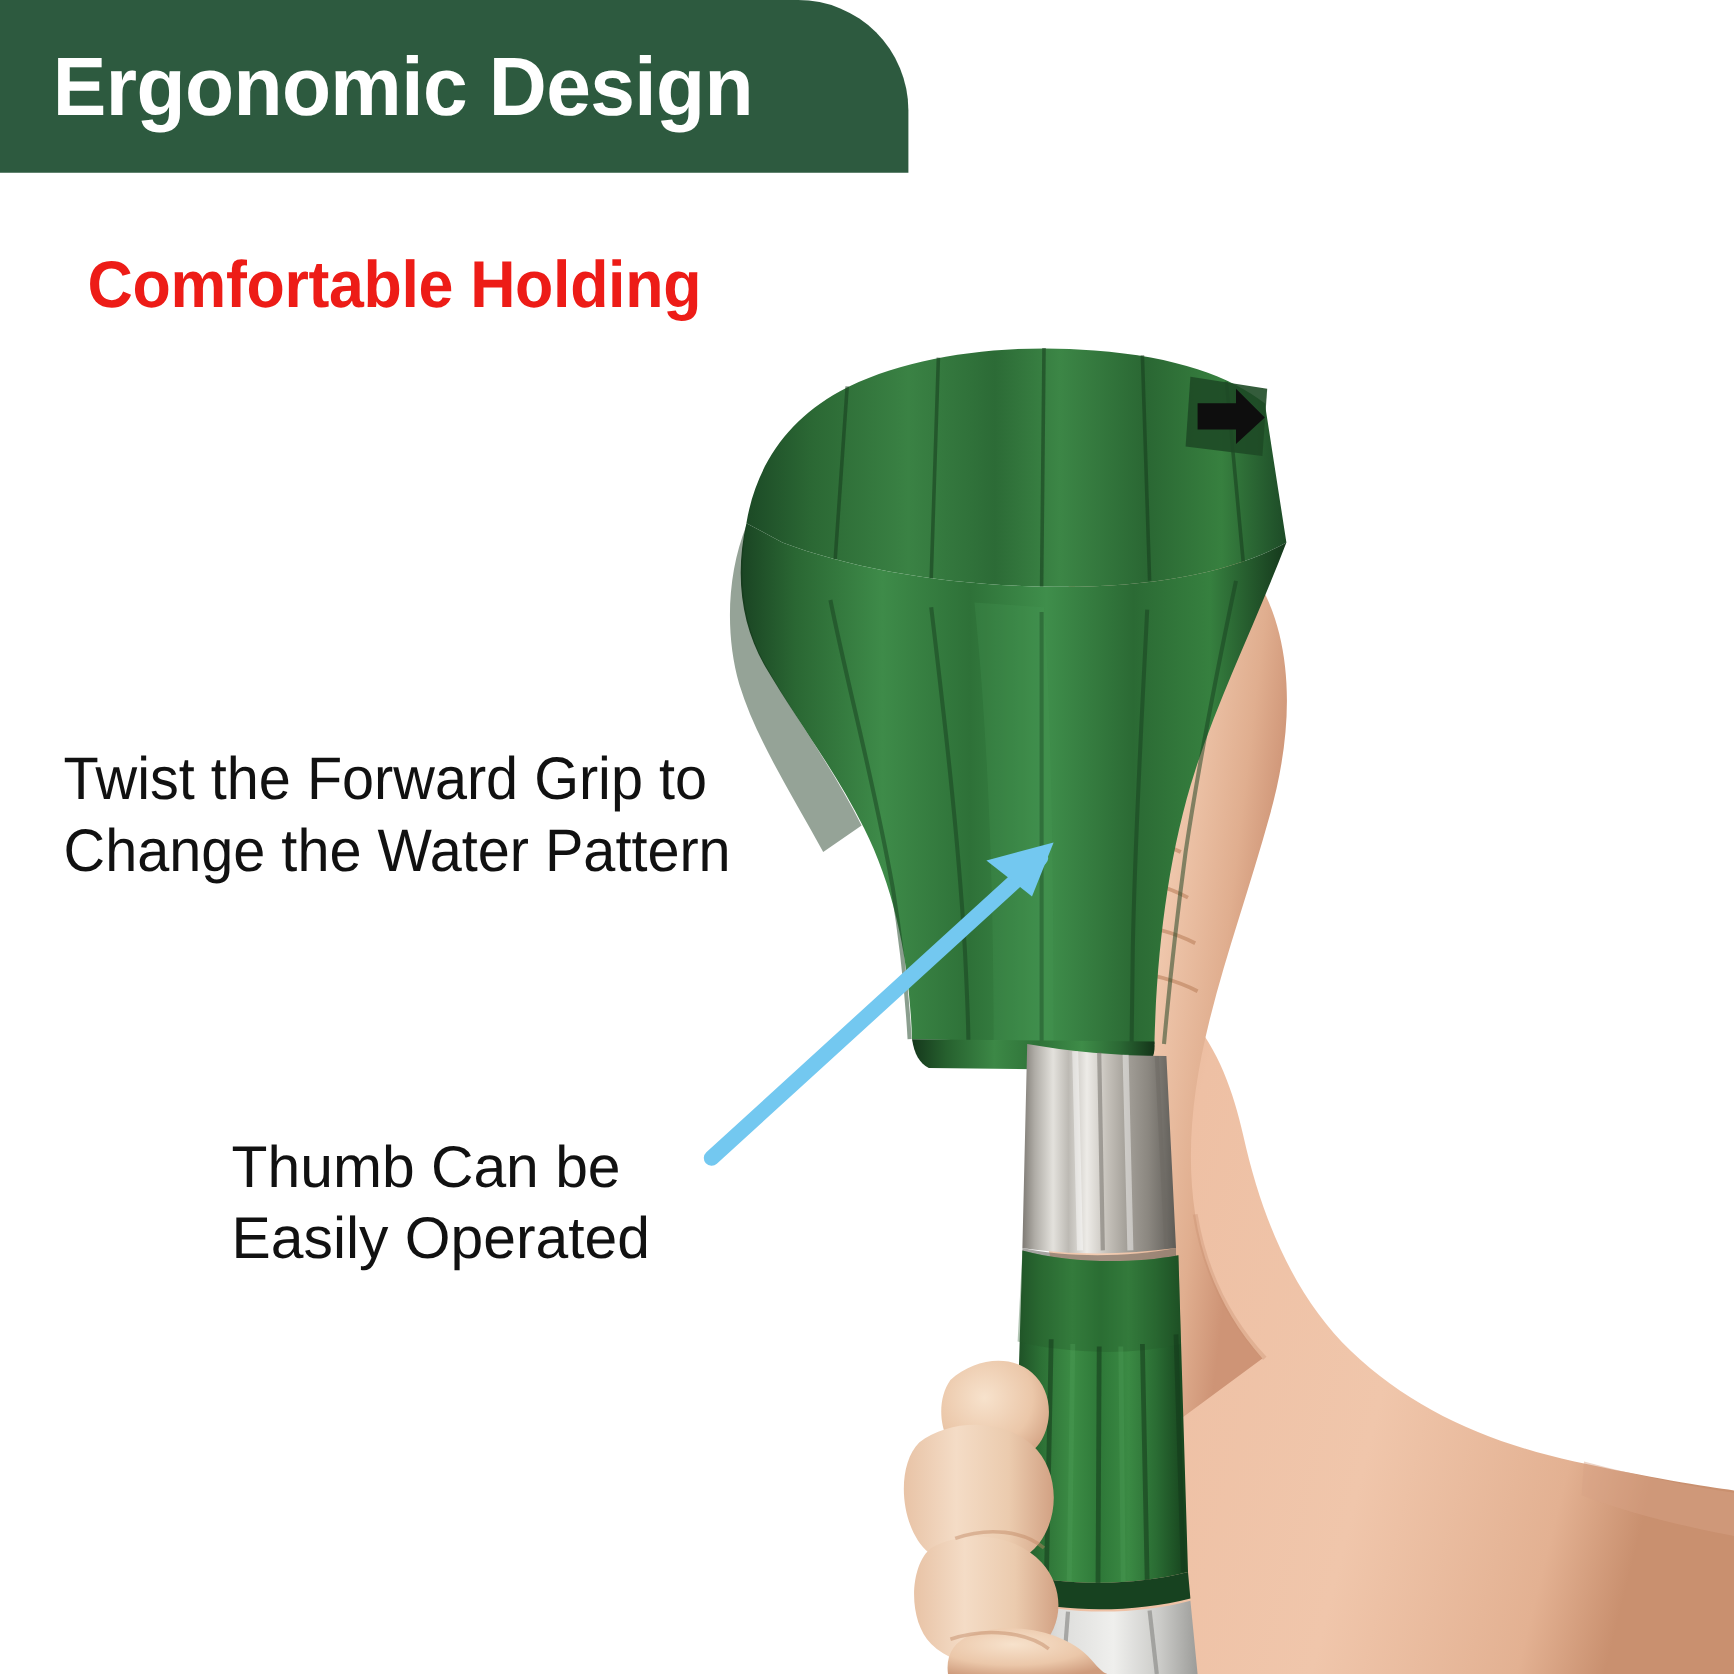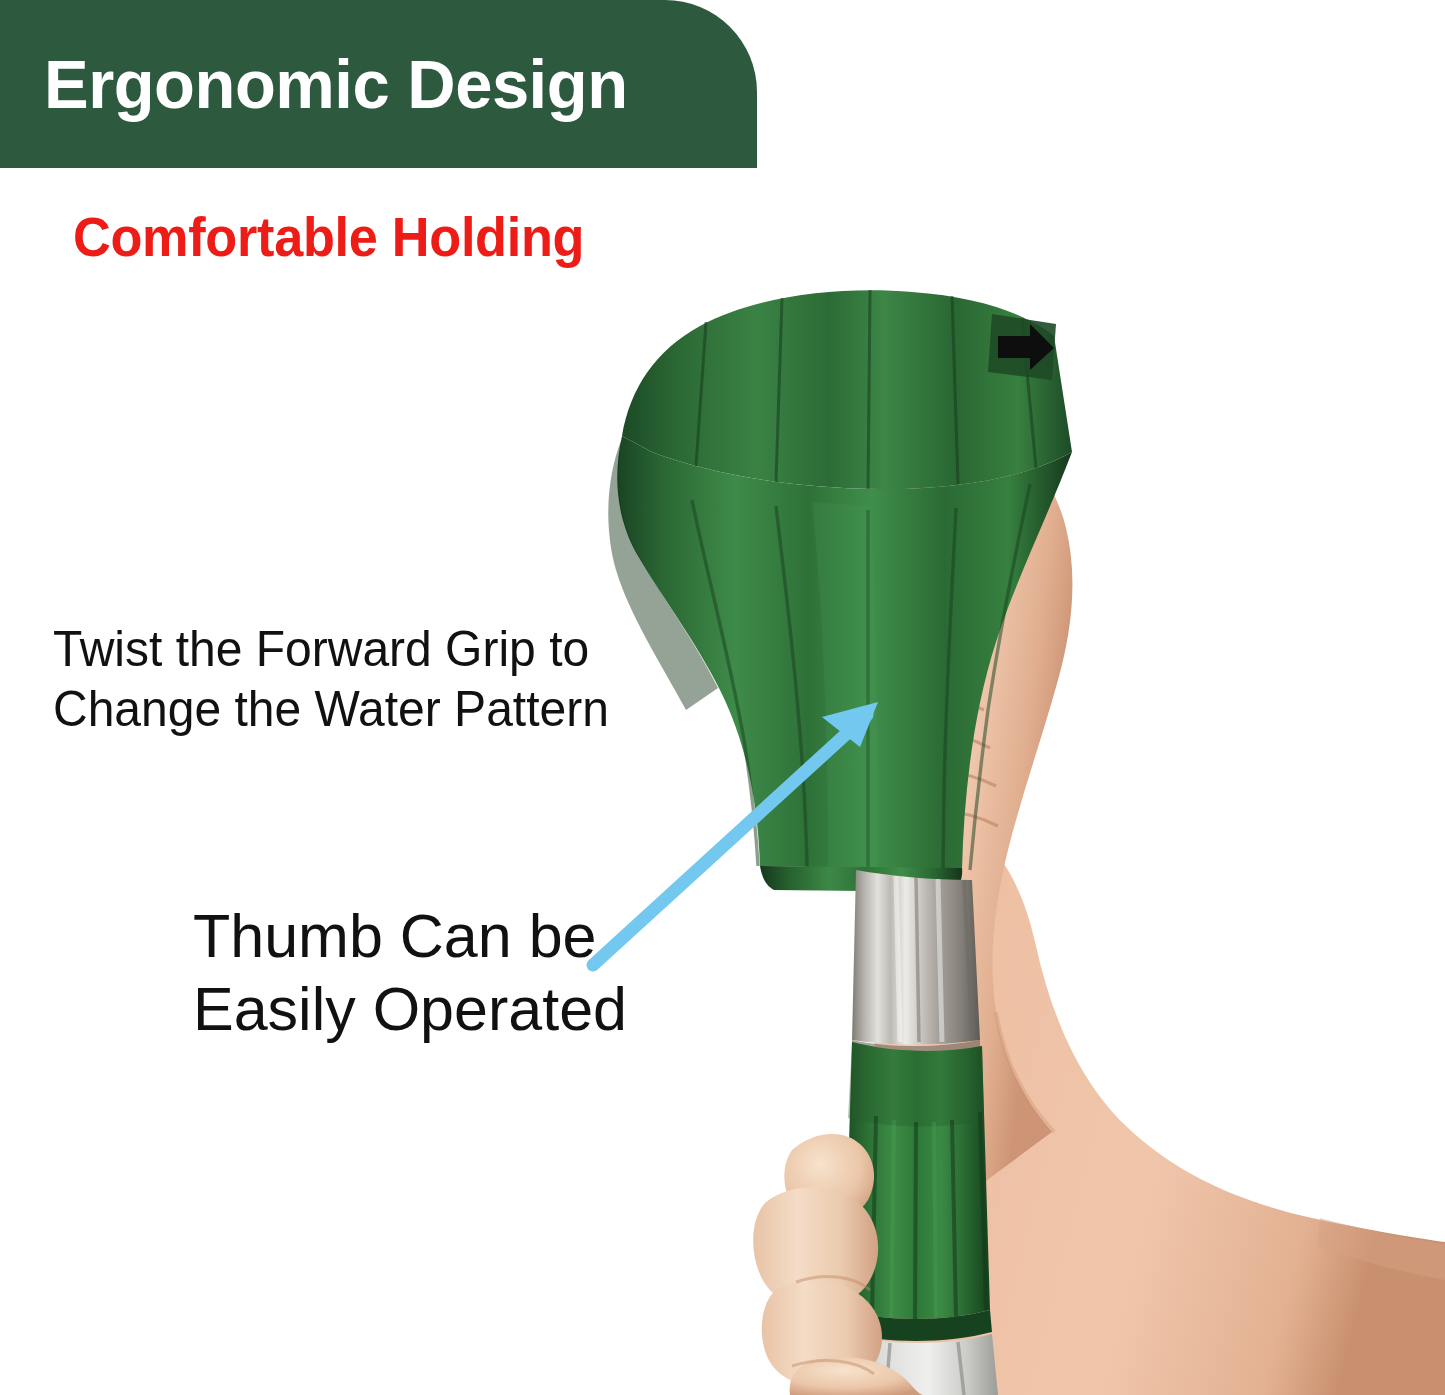--- a/index.html
+++ b/index.html
@@ -19,21 +19,21 @@
     background: #ffffff;
     overflow: hidden;
   }
 
   
   .banner {
     position: absolute;
     left: 0;
     top: 0;
     width: 757px;
-    height: 168px;
+    height: 144px;
     background: #2D5A3F;
     border-top-right-radius: 92px;
     border-bottom-right-radius: 0;
     display: flex;
     align-items: center;
   }
   .banner-title {
     color: #ffffff;
     font-family: "Liberation Sans Narrow", "Liberation Sans", sans-serif;
     font-weight: bold;
@@ -71,22 +71,22 @@
   }
   .caption-primary {
     left: 53px;
     top: 619px;
     font-size: 50px;
     transform: scaleX(0.96);
     transform-origin: left top;
   }
   .caption-secondary {
     left: 193px;
-    top: 900px;
-    font-size: 61px;
+    top: 944px;
+    font-size: 49px;
   }
 
   
   .photo-stage {
     position: absolute;
     left: 560px;
     top: 270px;
     width: 885px;
     height: 1125px;
     overflow: hidden;

